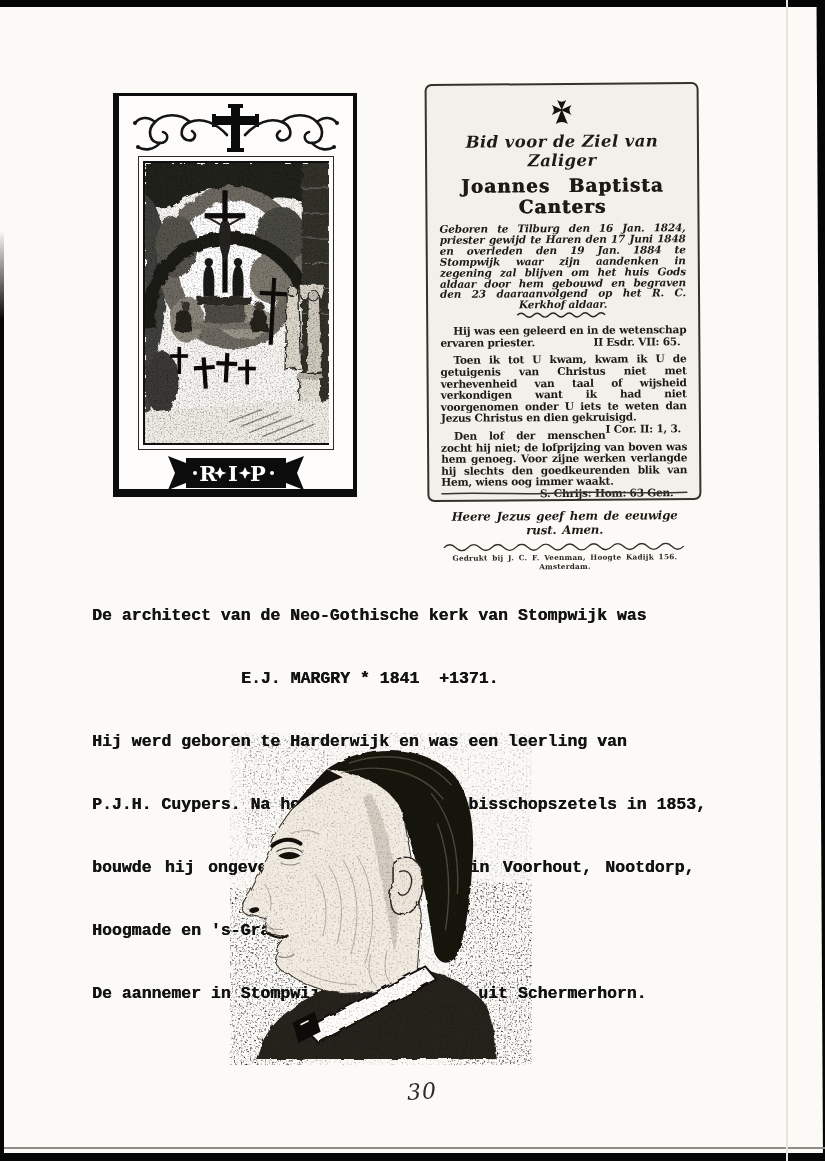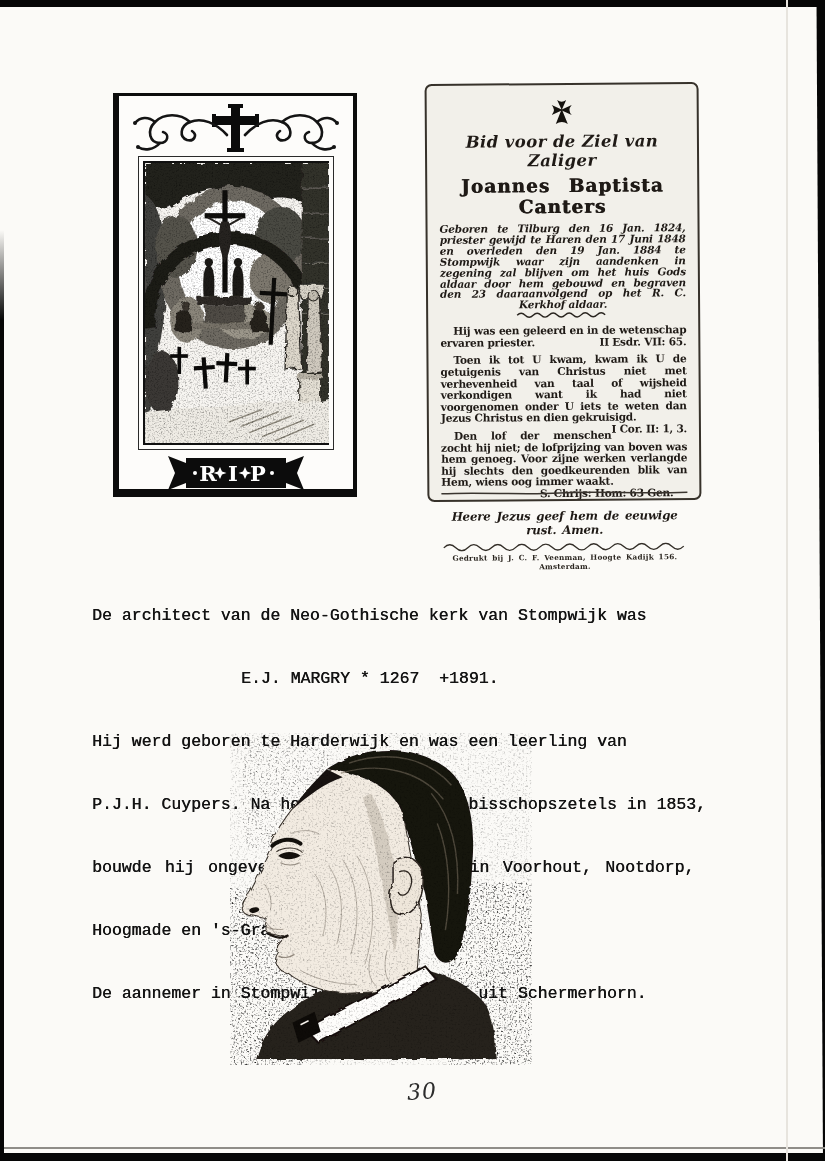--- a/index.html
+++ b/index.html
@@ -56,40 +56,41 @@
   }
   .pc-bio{
     margin-top:6px;font-size:10.5px;line-height:10.9px;font-weight:bold;font-style:italic;
     letter-spacing:-.2px;text-align:justify;text-align-last:center;
   }
   .squiggle{display:block;margin:1px auto 0;}
   .pc-quote{
     margin:6px 0 0;font-size:10.6px;line-height:11.6px;font-weight:bold;
     letter-spacing:-.25px;text-align:justify;text-indent:13px;
   }
-  .pc-cite{float:right;font-weight:bold;text-indent:0;}
+  .pc-cite{float:right;font-weight:bold;margin-right:6px;text-indent:0;}
   .pc-cite.own-line{float:none;display:block;text-align:right;margin-right:14px;}
   .pc-closing{
     margin:9px 0 0;font-size:11.8px;font-weight:bold;font-style:italic;
     text-align:center;letter-spacing:-.2px;word-spacing:2px;
   }
   .pc-sep{display:block;margin:6px auto 0;}
   .pc-printer{
     margin-top:2px;text-align:center;font-size:7.3px;letter-spacing:.2px;
     font-weight:bold;color:#2b2620;word-spacing:2px;
   }
   .pc-bottomline{position:absolute;left:10px;bottom:3px;}
 
   
   .typed-block{
     position:absolute;left:92px;top:563px;width:680px;
     font-family:"Liberation Mono","DejaVu Sans Mono",monospace;
     font-size:16.5px;line-height:21px;color:#131313;
     text-shadow:.4px 0 0 #131313;
     white-space:pre;
+    font-weight:bold;
   }
   .typed-line.indent{padding-left:149px;}
   .typed-line.spread{word-spacing:3.5px;}
 
   
   .portrait-wrap{position:absolute;left:230px;top:733px;width:302px;height:332px;}
 
   
   .page-number{
     position:absolute;left:407px;top:1079px;
@@ -280,21 +281,21 @@
 
   <div class="pc-printer">Gedrukt bij J. C. F. Veenman, Hoogte Kadijk 156. Amsterdam.</div>
 
   <svg class="pc-bottomline" width="250" height="6" viewBox="0 0 250 6">
     <path d="M2,3 C40,1 80,5 120,3 C160,1 200,5 248,3" stroke="#3a352f" stroke-width="1.5" fill="none"></path>
   </svg>
 </div>
 
 <div class="typed-block">
   <div class="typed-line">De architect van de Neo-Gothische kerk van Stompwijk was</div>
-  <div class="typed-line indent">E.J. MARGRY * 1267  +1891.</div>
+  <div class="typed-line indent">E.J. MARGRY * 1841  +1371.</div>
   <div class="typed-line">Hij werd geboren te Harderwijk en was een leerling van</div>
   <div class="typed-line">P.J.H. Cuypers. Na het herstel van de bisschopszetels in 1853,</div>
   <div class="typed-line spread">bouwde hij ongeveer 30 kerken, o.a. in Voorhout, Nootdorp,</div>
   <div class="typed-line">Hoogmade en 's-Gravenhage.</div>
   <div class="typed-line">De aannemer in Stompwijk was Westerhof uit Schermerhorn.</div>
 </div>
 
 <div class="portrait-wrap">
   <svg width="302" height="332" viewBox="0 0 300 330">
     <defs>

